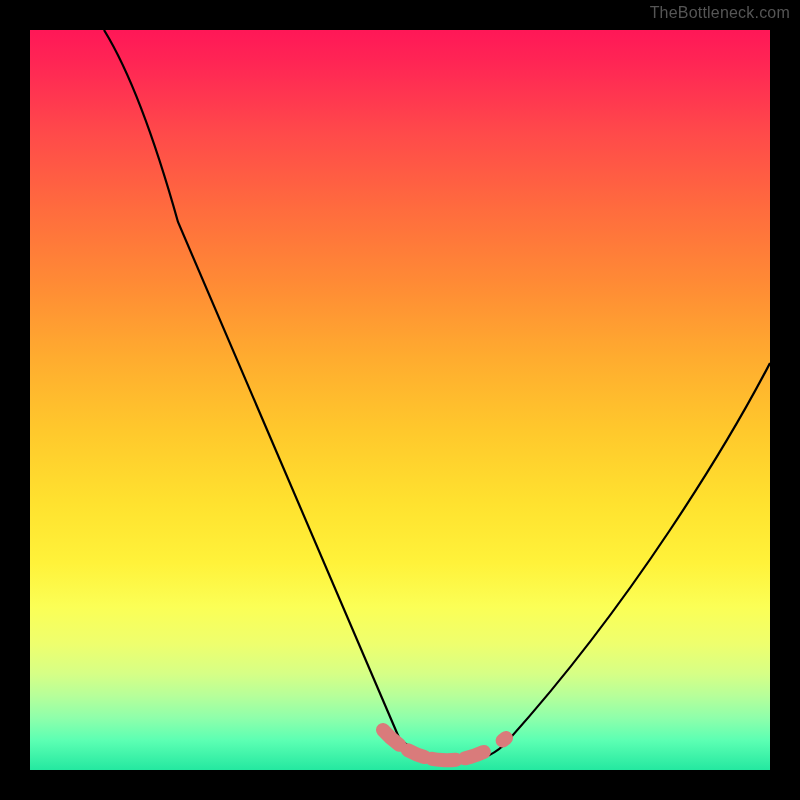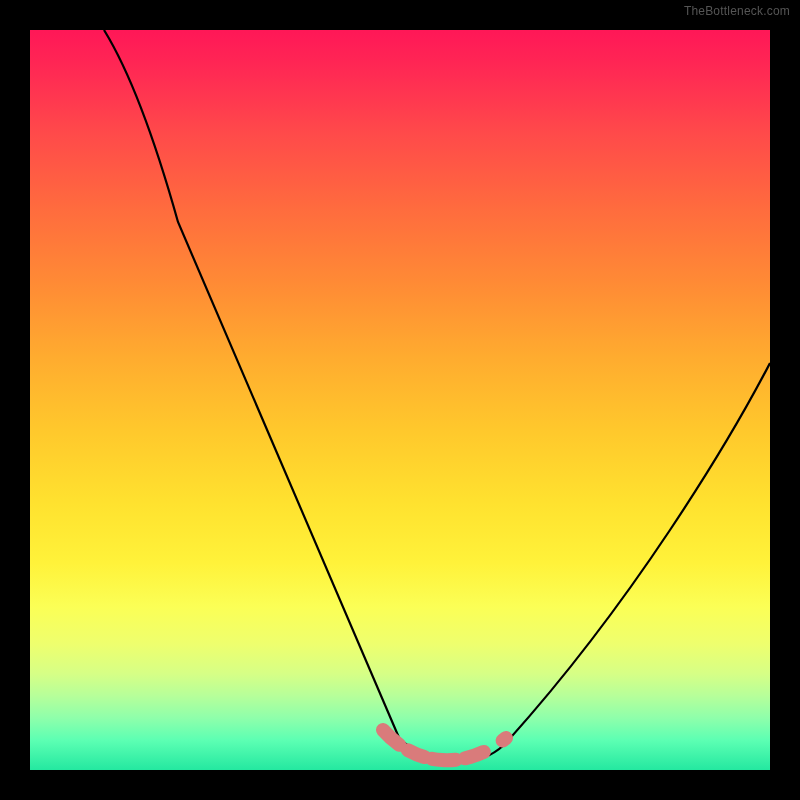--- a/index.html
+++ b/index.html
@@ -15,21 +15,21 @@
     position: relative;
     width: 800px;
     height: 800px;
     background: #000;
   }
   .watermark {
     position: absolute;
     top: 4px;
     right: 10px;
     color: #555;
-    font-size: 12px;
+    font-size: 16px;
     font-weight: 500;
     letter-spacing: 0.2px;
     z-index: 10;
     text-align: center;
   }
   .plot-area {
     position: absolute;
     left: 30px;
     top: 30px;
     width: 740px;

